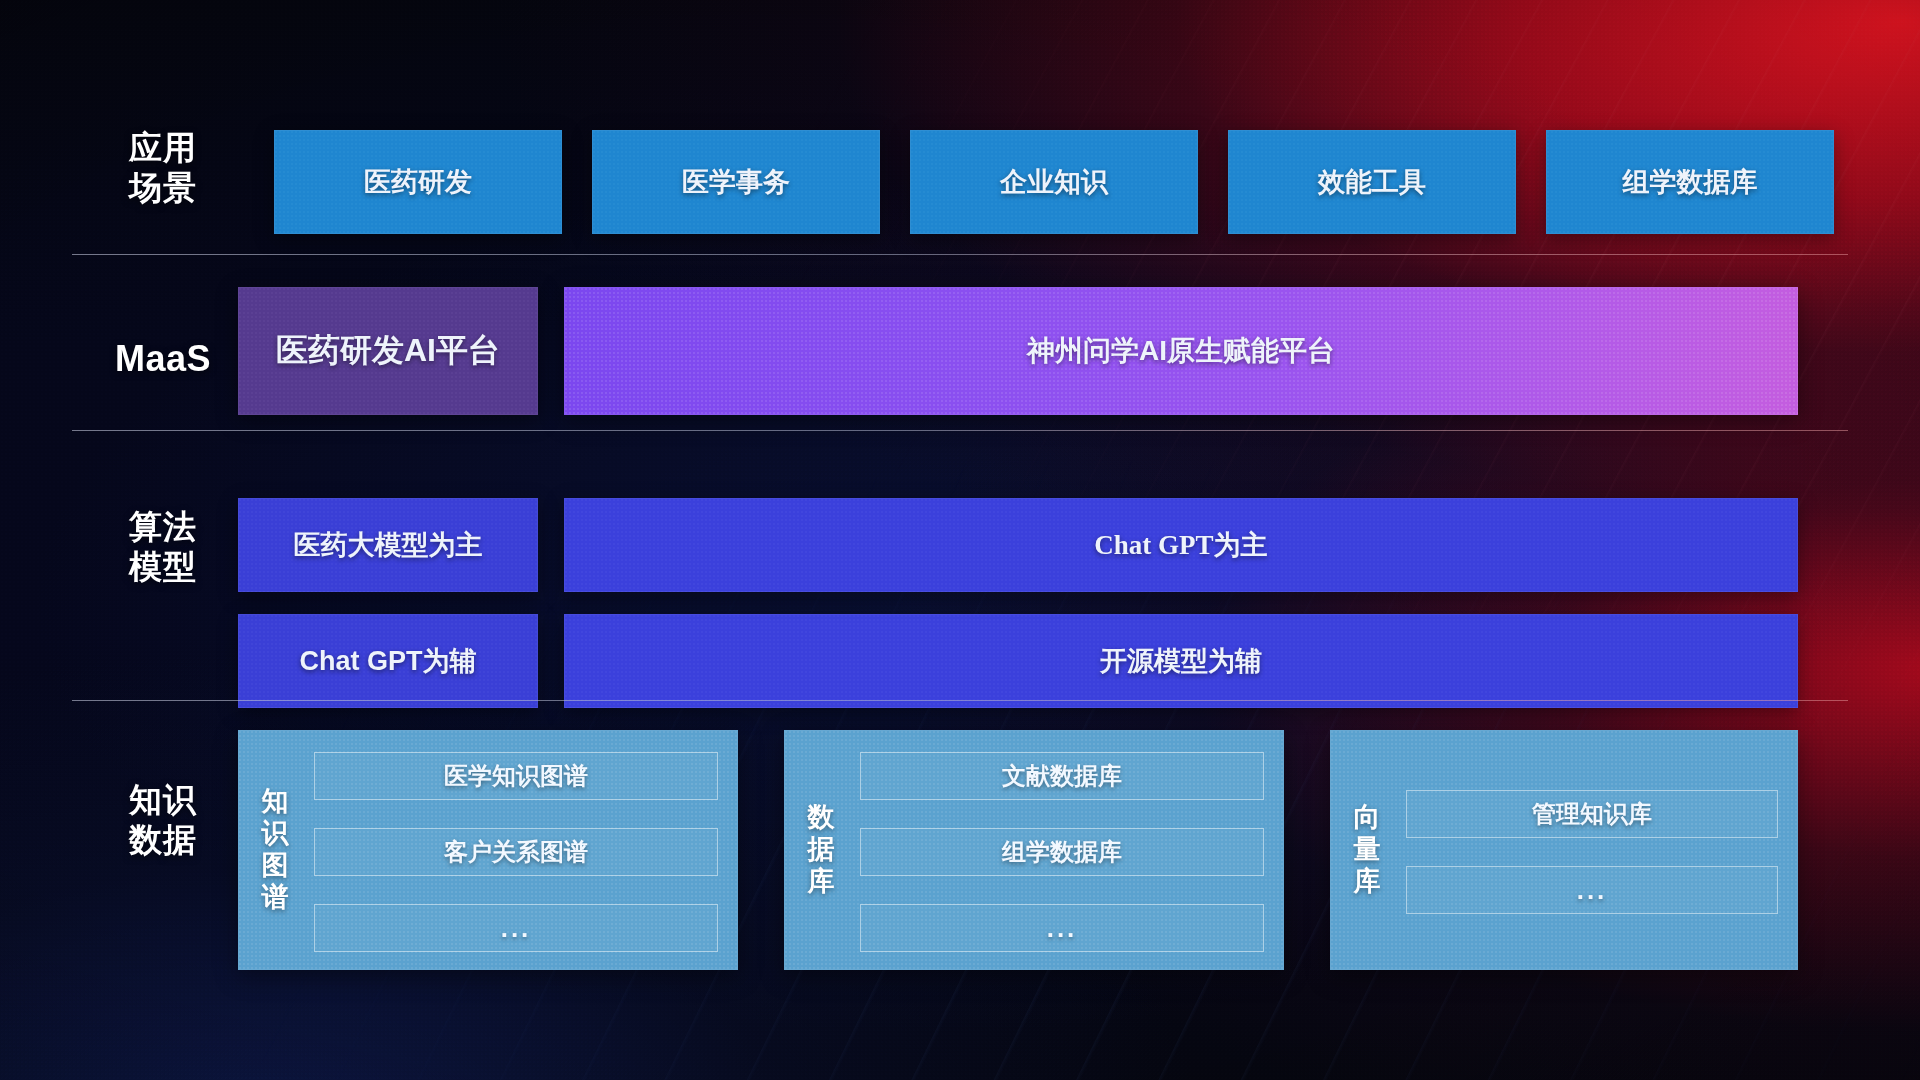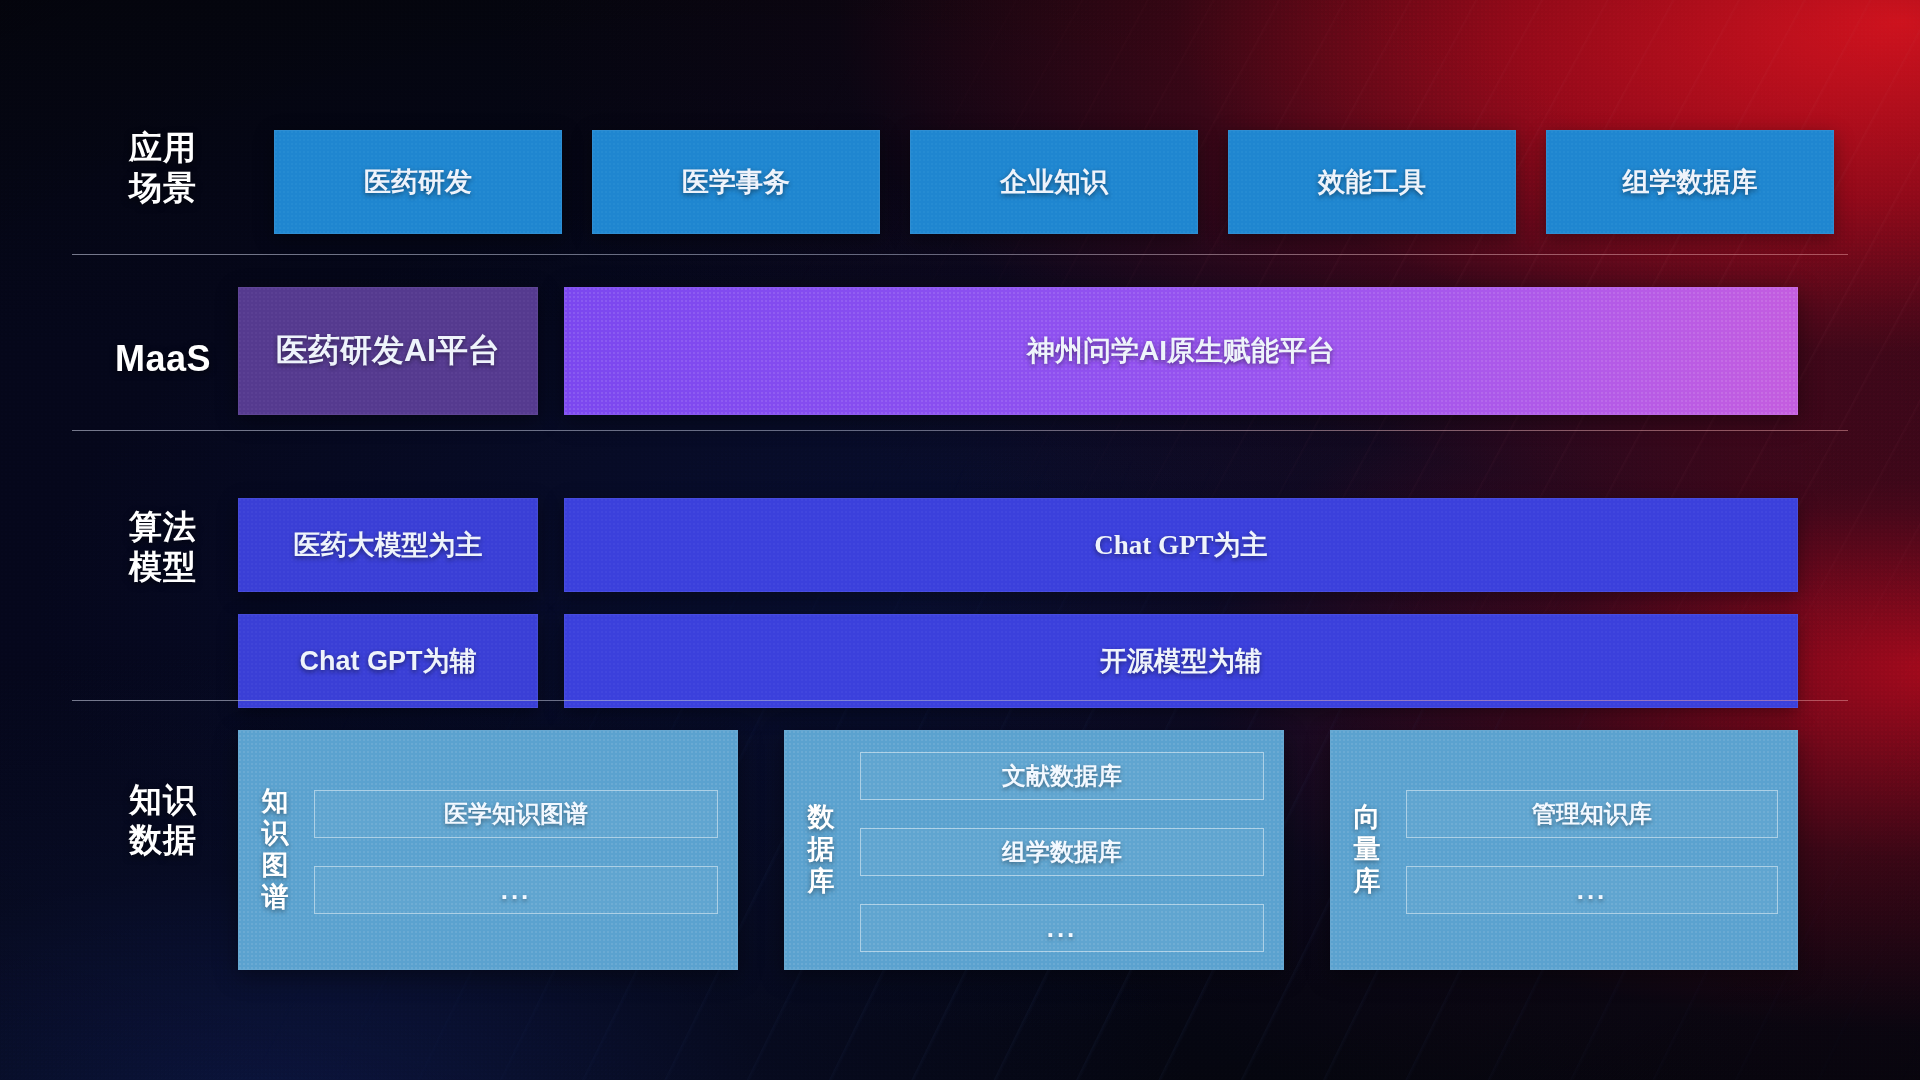--- a/index.html
+++ b/index.html
@@ -280,20 +280,21 @@
 
       <div class="kgroup" style="left:166px; top:730px; width:500px;">
         <div class="ktitle">
           <span>知</span>
           <span>识</span>
           <span>图</span>
           <span>谱</span>
         </div>
         <div class="kitems">
           <div class="kitem">医学知识图谱</div>
+          <div class="kitem">客户关系图谱</div>
           <div class="kitem ellipsis">...</div>
         </div>
       </div>
 
       <div class="kgroup" style="left:712px; top:730px; width:500px;">
         <div class="ktitle">
           <span>数</span>
           <span>据</span>
           <span>库</span>
         </div>

